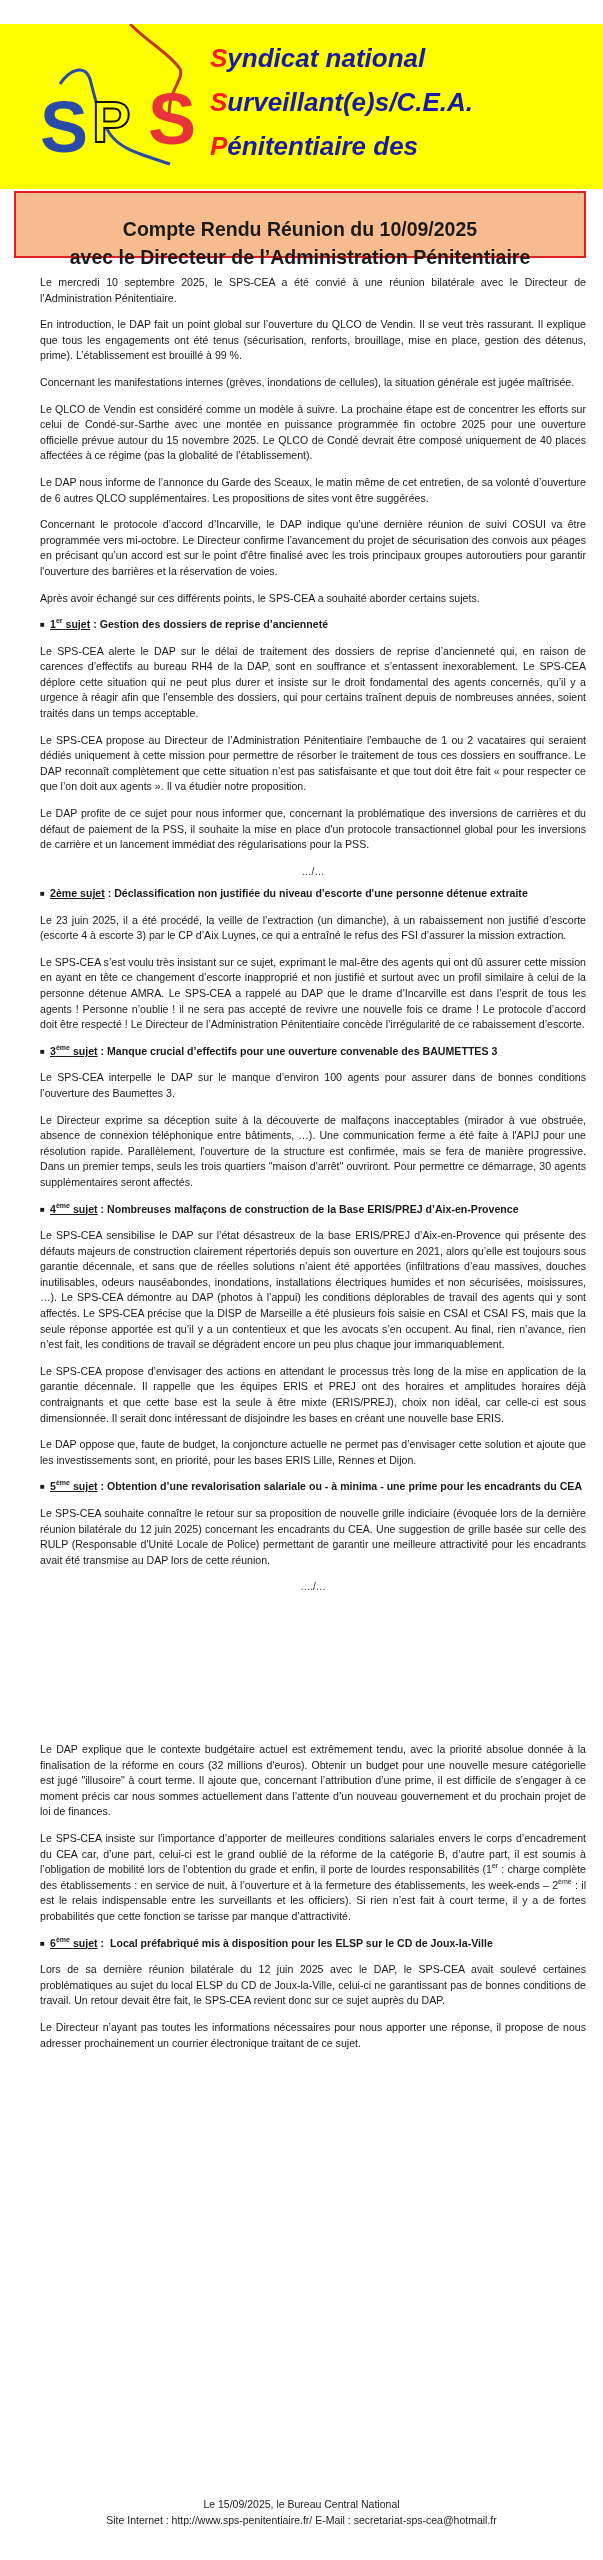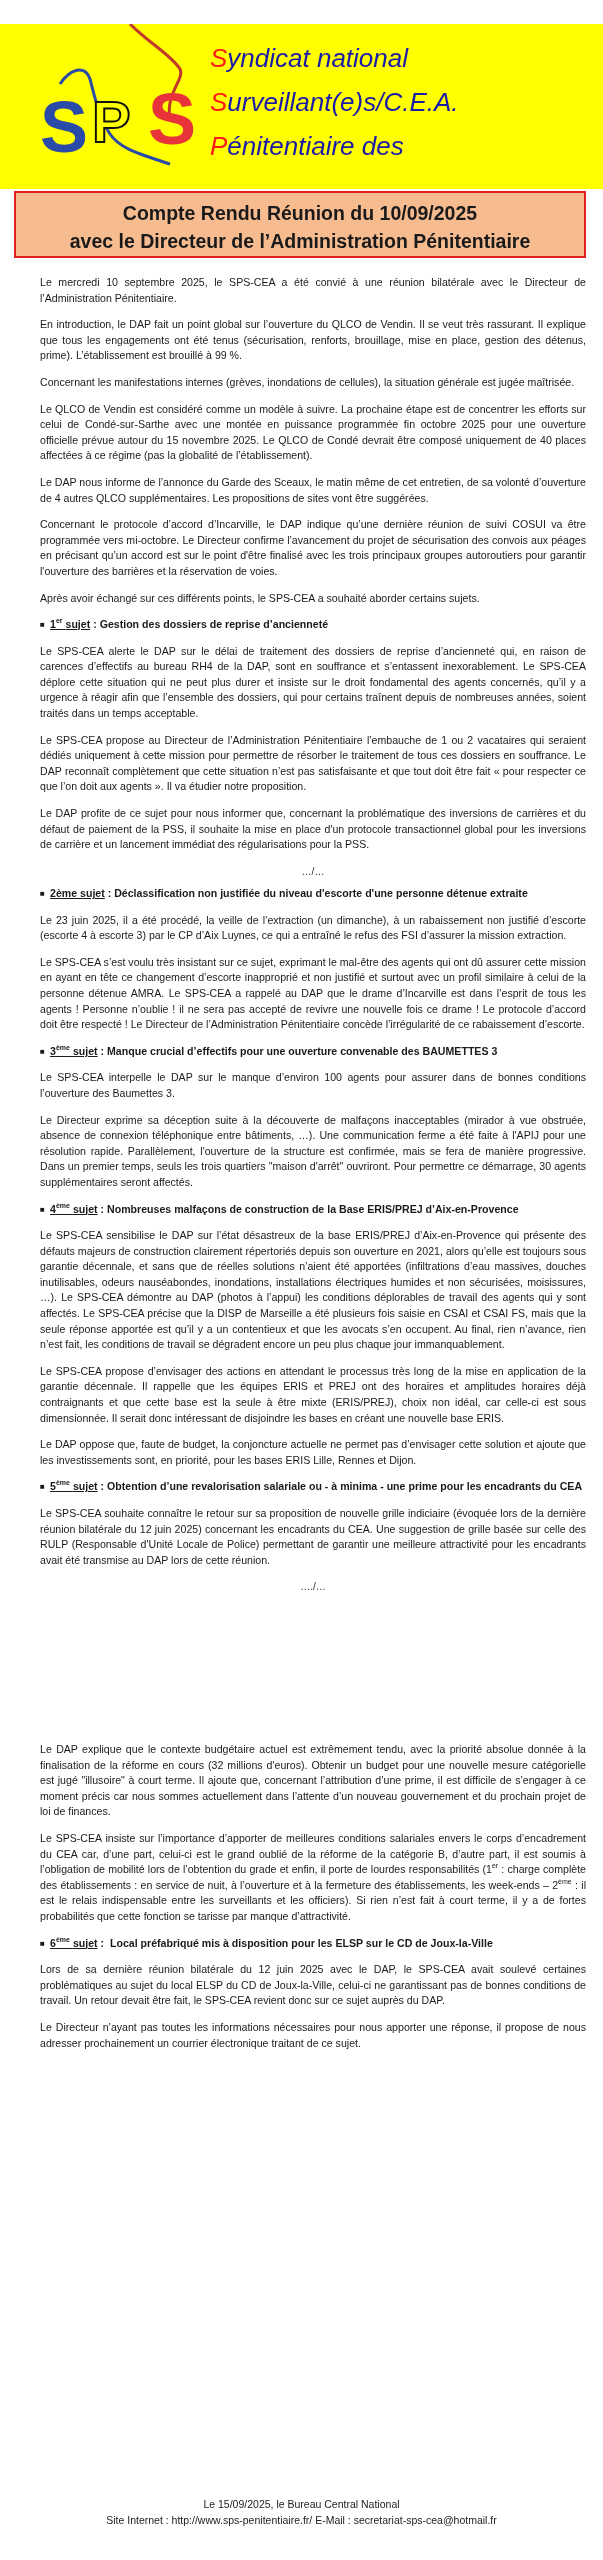--- a/index.html
+++ b/index.html
@@ -1,25 +1,25 @@
 <!DOCTYPE html>
 <html><head>
 <meta charset="utf-8">
 <style>
   html, body { margin: 0; padding: 0; background: #ffffff; }
   body { width: 603px; height: 2560px; position: relative; overflow: hidden;
          font-family: "Liberation Sans", sans-serif; color: #1a1a1a; }
   .banner { position: absolute; left: 0; top: 24px; width: 603px; height: 165px; background: #ffff00; }
   .logo { position: absolute; left: 30px; top: 24px; width: 180px; height: 155px; }
-  .brand { position: absolute; left: 210px; top: 36px; font-style: italic; font-weight: normal;
+  .brand { position: absolute; left: 210px; top: 36px; font-style: italic; font-weight: bold;
            font-size: 26px; line-height: 44px; color: #1a1aa8; }
   .brand .cap { color: #ff1a1a; }
   .title-box { position: absolute; left: 14px; top: 191px; width: 572px; height: 67px;
                background: #f7bb90; border: 2px solid #e02020; box-sizing: border-box;
-               text-align: center; font-weight: bold; font-size: 19.5px; line-height: 28px; padding-top: 6px; }
+               text-align: center; font-weight: bold; font-size: 19.5px; line-height: 28px; padding-top: 22px; }
   .content { position: absolute; left: 29px; width: 546px; font-size: 10.6px; line-height: 15.6px; margin-left: 11px; }
   p { margin: 0 0 11px 0; text-align: justify; }
   .subj { font-weight: bold; font-size: 10.6px; line-height: 15.6px; margin: 0 0 11px 0;
           display: flex; }
   .subj .bullet { width: 10px; flex: none; font-size: 8px; }
   .subj .lbl { text-decoration: underline; flex: none; }
   .subj .colon { flex: none; white-space: pre; }
   .subj .txt { flex: 1; }
   sup { font-size: 7px; line-height: 0; }
   .sep { text-align: center; font-size: 10px; color: #333; margin-top: 4px; }
@@ -46,21 +46,21 @@
 <div class="title-box">
   <div>Compte Rendu Réunion du 10/09/2025</div>
   <div>avec le Directeur de l’Administration Pénitentiaire</div>
 </div>
 
 <div class="content" style="top:275px;">
   <p>Le mercredi 10 septembre 2025, le SPS-CEA a été convié à une réunion bilatérale avec le Directeur de l’Administration Pénitentiaire.</p>
   <p>En introduction, le DAP fait un point global sur l’ouverture du QLCO de Vendin. Il se veut très rassurant. Il explique que tous les engagements ont été tenus (sécurisation, renforts, brouillage, mise en place, gestion des détenus, prime). L’établissement est brouillé à 99 %.</p>
   <p>Concernant les manifestations internes (grèves, inondations de cellules), la situation générale est jugée maîtrisée.</p>
   <p>Le QLCO de Vendin est considéré comme un modèle à suivre. La prochaine étape est de concentrer les efforts sur celui de Condé-sur-Sarthe avec une montée en puissance programmée fin octobre 2025 pour une ouverture officielle prévue autour du 15 novembre 2025. Le QLCO de Condé devrait être composé uniquement de 40 places affectées à ce régime (pas la globalité de l’établissement).</p>
-  <p>Le DAP nous informe de l’annonce du Garde des Sceaux, le matin même de cet entretien, de sa volonté d’ouverture de 4 autres QLCO supplémentaires. Les propositions de sites vont être suggérées.</p>
+  <p>Le DAP nous informe de l’annonce du Garde des Sceaux, le matin même de cet entretien, de sa volonté d’ouverture de 6 autres QLCO supplémentaires. Les propositions de sites vont être suggérées.</p>
   <p>Concernant le protocole d’accord d’Incarville, le DAP indique qu’une dernière réunion de suivi COSUI va être programmée vers mi-octobre. Le Directeur confirme l’avancement du projet de sécurisation des convois aux péages en précisant qu’un accord est sur le point d'être finalisé avec les trois principaux groupes autoroutiers pour garantir l'ouverture des barrières et la réservation de voies.</p>
   <p>Après avoir échangé sur ces différents points, le SPS-CEA a souhaité aborder certains sujets.</p>
 
   <div class="subj">
     <span class="bullet">■</span>
     <span class="lbl"><span>1</span><sup>er</sup> <span>sujet</span></span>
     <span class="colon"> : </span>
     <span class="txt">Gestion des dossiers de reprise d’ancienneté</span>
   </div>
   <p>Le SPS-CEA alerte le DAP sur le délai de traitement des dossiers de reprise d’ancienneté qui, en raison de carences d’effectifs au bureau RH4 de la DAP, sont en souffrance et s’entassent inexorablement. Le SPS-CEA déplore cette situation qui ne peut plus durer et insiste sur le droit fondamental des agents concernés, qu’il y a urgence à réagir afin que l’ensemble des dossiers, qui pour certains traînent depuis de nombreuses années, soient traités dans un temps acceptable.</p>

